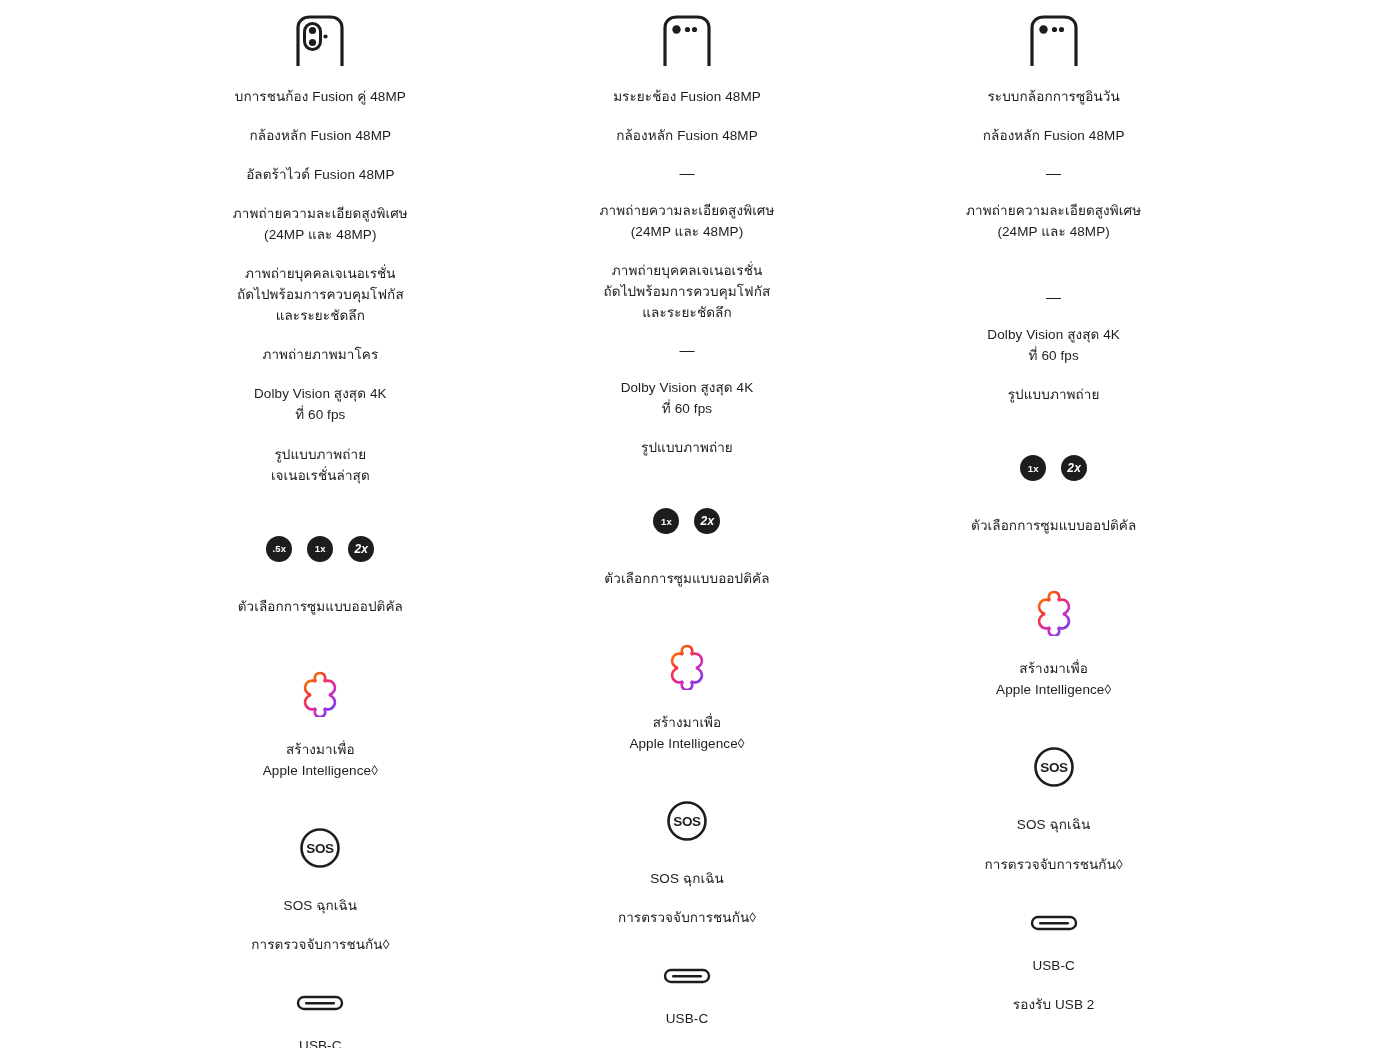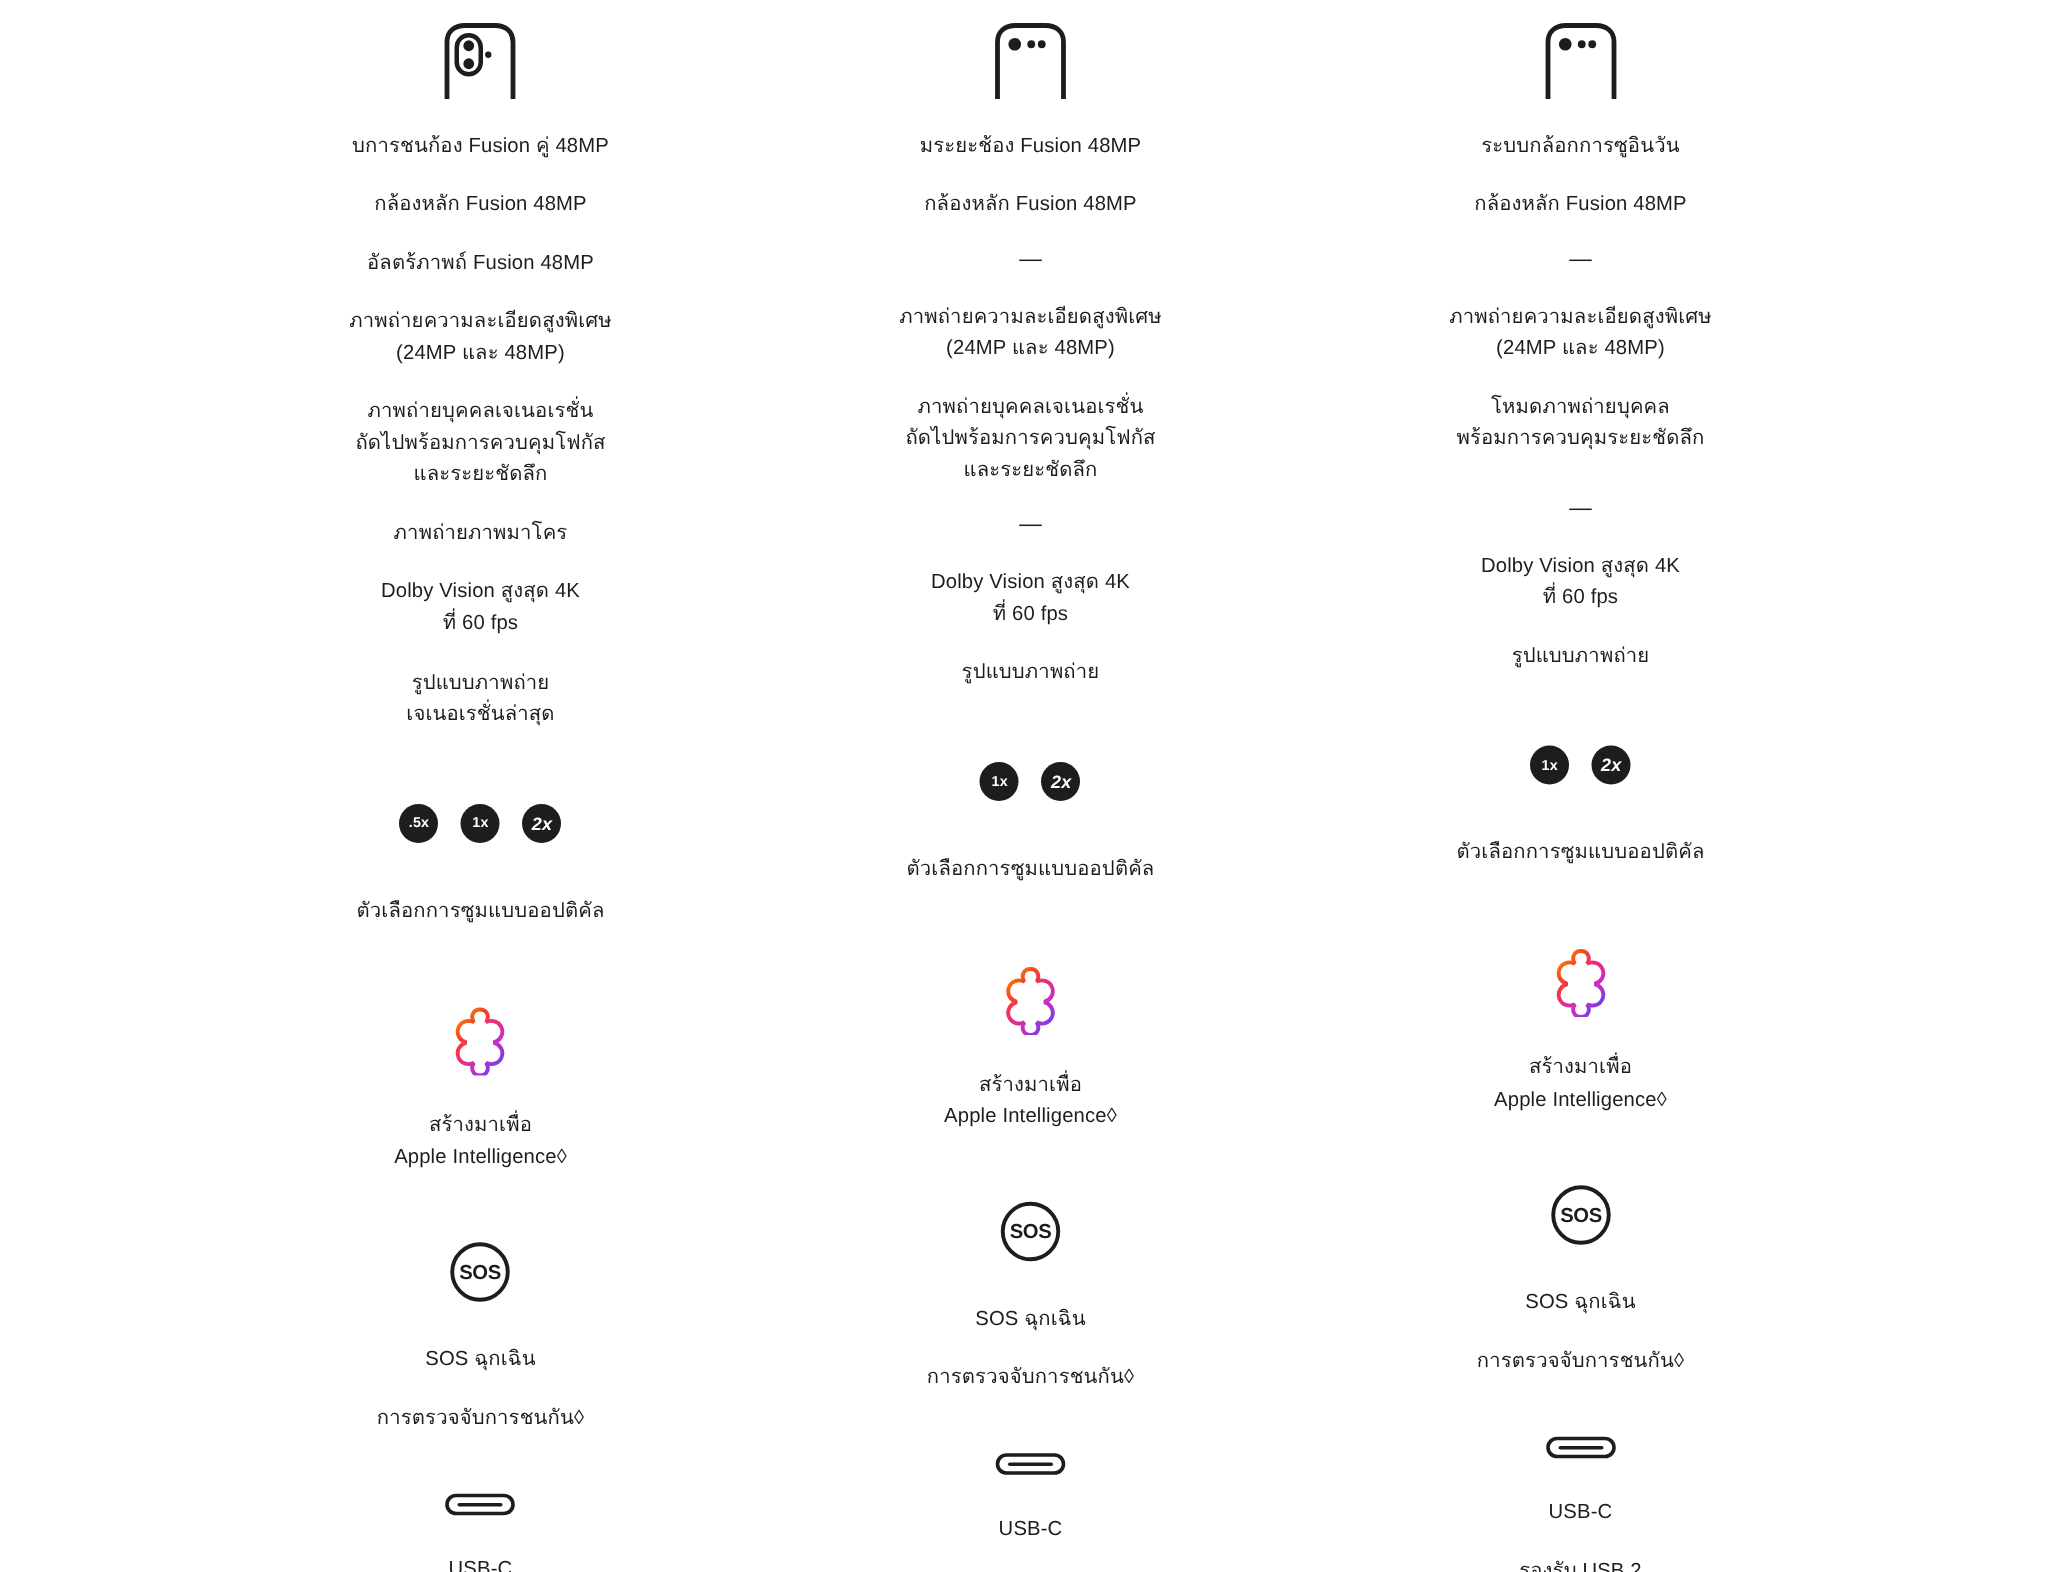--- a/index.html
+++ b/index.html
@@ -104,21 +104,21 @@
         <circle cx="20.5" cy="28.5" r="3.6" fill="#1d1d1f"></circle>
         <circle cx="33.5" cy="22.5" r="2.1" fill="#1d1d1f"></circle>
       </svg>
     </span>
 
     <div class="gap-20"></div>
     <p class="feat">บการชนก้อง Fusion คู่ 48MP</p>
     <div class="gap-18"></div>
     <p class="feat">กล้องหลัก Fusion 48MP</p>
     <div class="gap-18"></div>
-    <p class="feat">อัลตร้ภาพถ์ Fusion 48MP</p>
+    <p class="feat">อัลตร้าไวด์ Fusion 48MP</p>
     <div class="gap-18"></div>
     <p class="feat">ภาพถ่ายความละเอียดสูงพิเศษ
 (24MP และ 48MP)</p>
     <div class="gap-18"></div>
     <p class="feat">ภาพถ่ายบุคคลเจเนอเรชั่น
 ถัดไปพร้อมการควบคุมโฟกัส
 และระยะชัดลึก</p>
     <div class="gap-18"></div>
     <p class="feat">ภาพถ่ายภาพมาโคร</p>
     <div class="gap-18"></div>
@@ -307,22 +307,20 @@
     <div class="gap-20"></div>
     <p class="feat">ระบบกล้อกการซูอินวัน</p>
     <div class="gap-18"></div>
     <p class="feat">กล้องหลัก Fusion 48MP</p>
     <div class="gap-18"></div>
     <p class="feat dash">—</p>
     <div class="gap-18"></div>
     <p class="feat">ภาพถ่ายความละเอียดสูงพิเศษ
 (24MP และ 48MP)</p>
     <div class="gap-18"></div>
-    <p class="feat">โหมดภาพถ่ายบุคคล
-พร้อมการควบคุมระยะชัดลึก</p>
     <div class="gap-28"></div>
     <p class="feat dash">—</p>
     <div class="gap-18"></div>
     <p class="feat">Dolby Vision สูงสุด 4K
 ที่ 60 fps</p>
     <div class="gap-18"></div>
     <p class="feat">รูปแบบภาพถ่าย</p>
 
     <div class="gap-50"></div>
     <div class="zoom-row">

